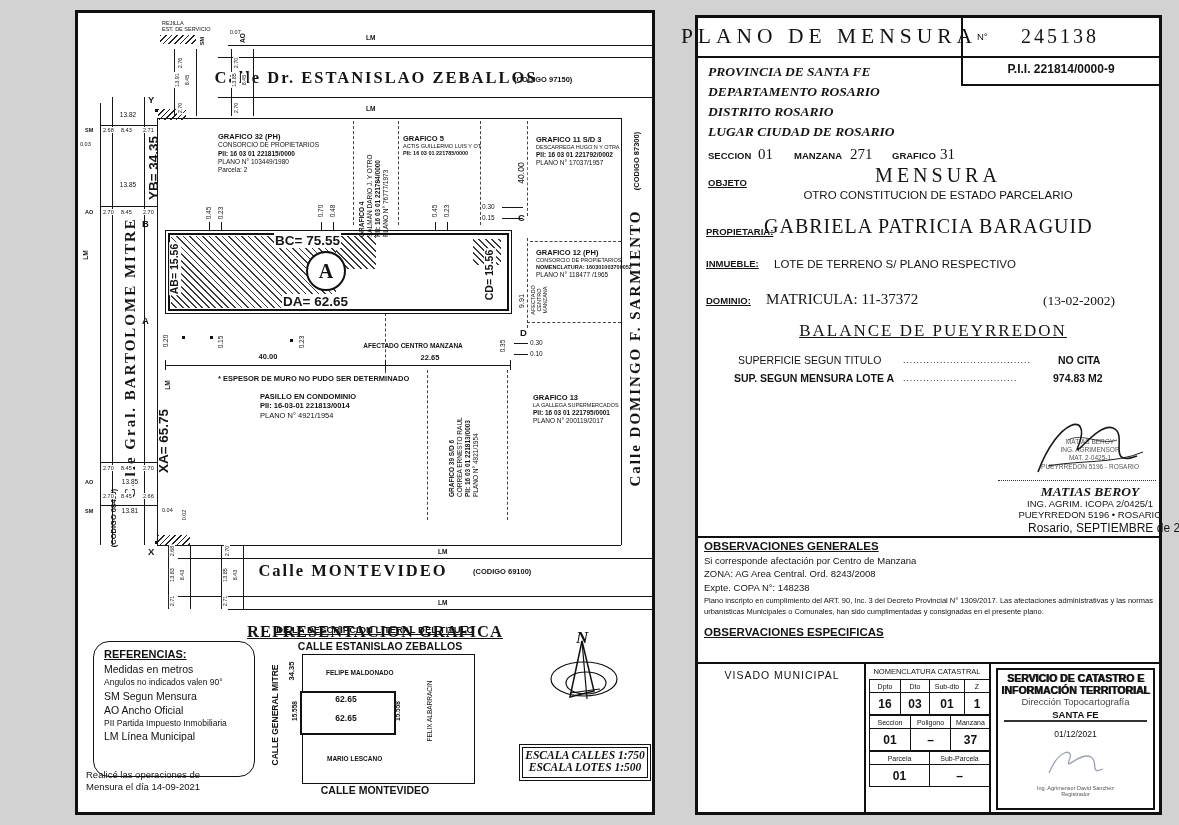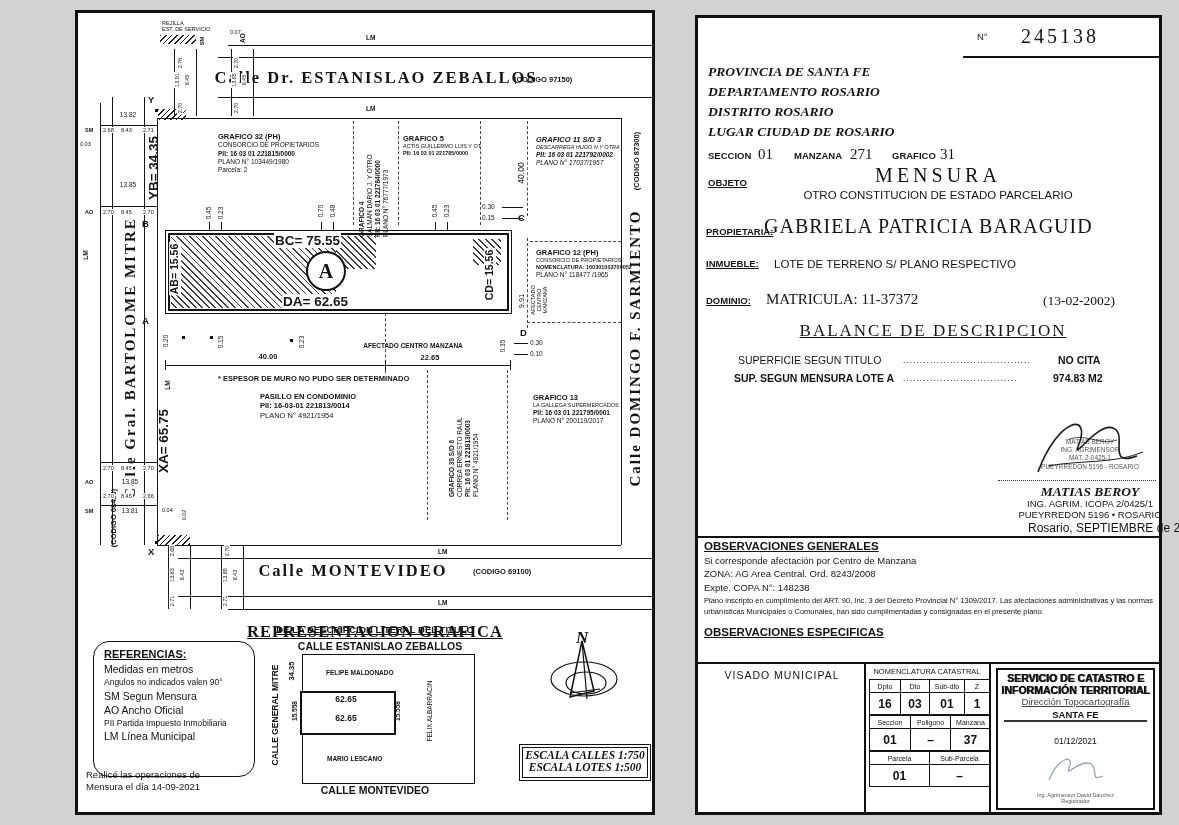--- a/index.html
+++ b/index.html
@@ -169,21 +169,21 @@
       <div class="b f6">GRAFICO 4</div>
       <div class="f6">SALMAN DARIO J. Y OTRO</div>
       <div class="b f6">PII: 16 03 01 221784/0000</div>
       <div class="f6">PLANO N° 76777/1973</div>
     </div>
     <div class="blk" style="left:325px;top:121px;">
       <div class="b f7">GRAFICO 5</div>
       <div class="f5">ACTIS GUILLERMO LUIS Y OT</div>
       <div class="b f5">PII: 16 03 01 221785/0000</div>
     </div>
-    <div class="blk" style="left:458px;top:122px;font-style:italic;">
+    <div class="blk" style="left:458px;top:122px;">
       <div class="b f7">GRAFICO 11 S/D 3</div>
       <div class="f5">DESCARREGA HUGO N Y OTRA</div>
       <div class="b f6">PII:  16 03 01 221792/0002</div>
       <div class="f6">PLANO N° 17037/1957</div>
     </div>
     <div class="blk" style="left:458px;top:235px;">
       <div class="b f7">GRAFICO 12 (PH)</div>
       <div class="f5">CONSORCIO DE PROPIETARIOS</div>
       <div class="b f5">NOMENCLATURA: 160301003700052</div>
       <div class="f6">PLANO N° 118477 /1965</div>
@@ -308,23 +308,29 @@
     </svg>
 
     <div class="escbox ser b i f11" style="left:444px;top:734px;width:124px;height:28px;padding-top:1px;">
       <div>ESCALA CALLES 1:750</div>
       <div>ESCALA  LOTES 1:500</div>
     </div>
   </div>
 
   <div class="panel" id="pr">
 
+    <div style="position:absolute;left:0;top:0;width:263px;height:38px;border-right:2px solid #111;border-bottom:2px solid #111;">
+      <div class="t ser f21 c" style="left:131px;top:6px;letter-spacing:5px;">PLANO DE MENSURA</div>
+    </div>
     <div style="position:absolute;left:265px;top:0;width:196px;height:38px;border-bottom:2px solid #111;">
       <div class="t f9" style="left:14px;top:14px;">N°</div>
       <div class="t ser f20" style="left:58px;top:7px;letter-spacing:3px;">245138</div>
+    </div>
+    <div style="position:absolute;left:263px;top:40px;width:196px;height:26px;border:2px solid #111;border-top:none;">
+      <div class="t b f12 c" style="left:98px;top:5px;">P.I.I. 221814/0000-9</div>
     </div>
 
     <div class="t ser b i f13" style="left:10px;top:46px;">PROVINCIA DE SANTA FE</div>
     <div class="t ser b i f13" style="left:10px;top:66px;">DEPARTAMENTO ROSARIO</div>
     <div class="t ser b i f13" style="left:10px;top:86px;">DISTRITO ROSARIO</div>
     <div class="t ser b i f13" style="left:10px;top:106px;">LUGAR CIUDAD DE ROSARIO</div>
 
     <div class="t b f9" style="left:10px;top:133px;">SECCION</div>
     <div class="t ser f15" style="left:60px;top:128px;">01</div>
     <div class="t b f9" style="left:96px;top:133px;">MANZANA</div>
@@ -339,21 +345,21 @@
     <div class="t b f9 u" style="left:8px;top:209px;">PROPIETARIA:</div>
     <div class="t ser f20" style="left:66px;top:197px;letter-spacing:1px;">GABRIELA PATRICIA BARAGUID</div>
 
     <div class="t b f9 u" style="left:8px;top:241px;">INMUEBLE:</div>
     <div class="t f11" style="left:76px;top:240px;">LOTE DE TERRENO S/ PLANO RESPECTIVO</div>
 
     <div class="t b f9 u" style="left:8px;top:278px;">DOMINIO:</div>
     <div class="t ser f15" style="left:68px;top:273px;">MATRICULA: 11-37372</div>
     <div class="t ser f13" style="left:345px;top:275px;">(13-02-2002)</div>
 
-    <div class="t ser f17 u c" style="left:235px;top:303px;letter-spacing:2px;">BALANCE DE DESCRIPCION</div>
+    <div class="t ser f17 u c" style="left:235px;top:303px;letter-spacing:2px;">BALANCE DE PUEYRREDON</div>
     <div class="t f10" style="left:40px;top:337px;">SUPERFICIE SEGUN TITULO</div>
     <div class="t f8" style="left:205px;top:338px;letter-spacing:1px;">......................................</div>
     <div class="t b f10" style="left:360px;top:337px;">NO CITA</div>
     <div class="t b f10" style="left:36px;top:355px;">SUP. SEGUN MENSURA LOTE  A</div>
     <div class="t f8" style="left:205px;top:356px;letter-spacing:1px;">..................................</div>
     <div class="t b f10" style="left:355px;top:355px;">974.83 M2</div>
 
     <div class="t f6 gray c" style="left:392px;top:420px;">MATIAS BEROY</div>
     <div class="t f6 gray c" style="left:392px;top:428px;">ING. AGRIMENSOR</div>
     <div class="t f6 gray c" style="left:392px;top:436px;">MAT. 2-0425-1</div>
@@ -425,23 +431,23 @@
       <tr>
         <td class="v">01</td>
         <td class="v">–</td>
       </tr>
     </tbody>
       </table>
 
     <div style="position:absolute;left:298px;top:650px;width:155px;height:138px;border:2px solid #111;text-align:center;">
       <div class="b f10 dbl" style="margin-top:2px;">SERVICIO DE CATASTRO E</div>
       <div class="b f10 dbl">INFORMACIÓN TERRITORIAL</div>
-      <div class="f9" style="color:#444;text-decoration:underline;">Dirección Topocartografía</div>
+      <div class="f9" style="color:#444;">Dirección Topocartografía</div>
       <div class="b f9" style="border-bottom:2.5px double #333;margin:2px 6px 0 6px;">SANTA FE</div>
-      <div class="f8" style="margin-top:14px;">01/12/2021</div>
+      <div class="f8" style="margin-top:7px;">01/12/2021</div>
       <svg width="70" height="40" viewBox="0 0 70 40" style="margin-top:2px;">
         <path d="M8,32 C18,8 34,6 28,20 C24,30 40,10 50,16 C58,21 48,34 62,28" fill="none" stroke="#9aa2b2" stroke-width="1.3"></path>
       </svg>
       <div class="f5 gray">Ing. Agrimensor David Sanchez</div>
       <div class="f5 gray">Registrador</div>
     </div>
   </div>
 </div>
 
 </body></html>

